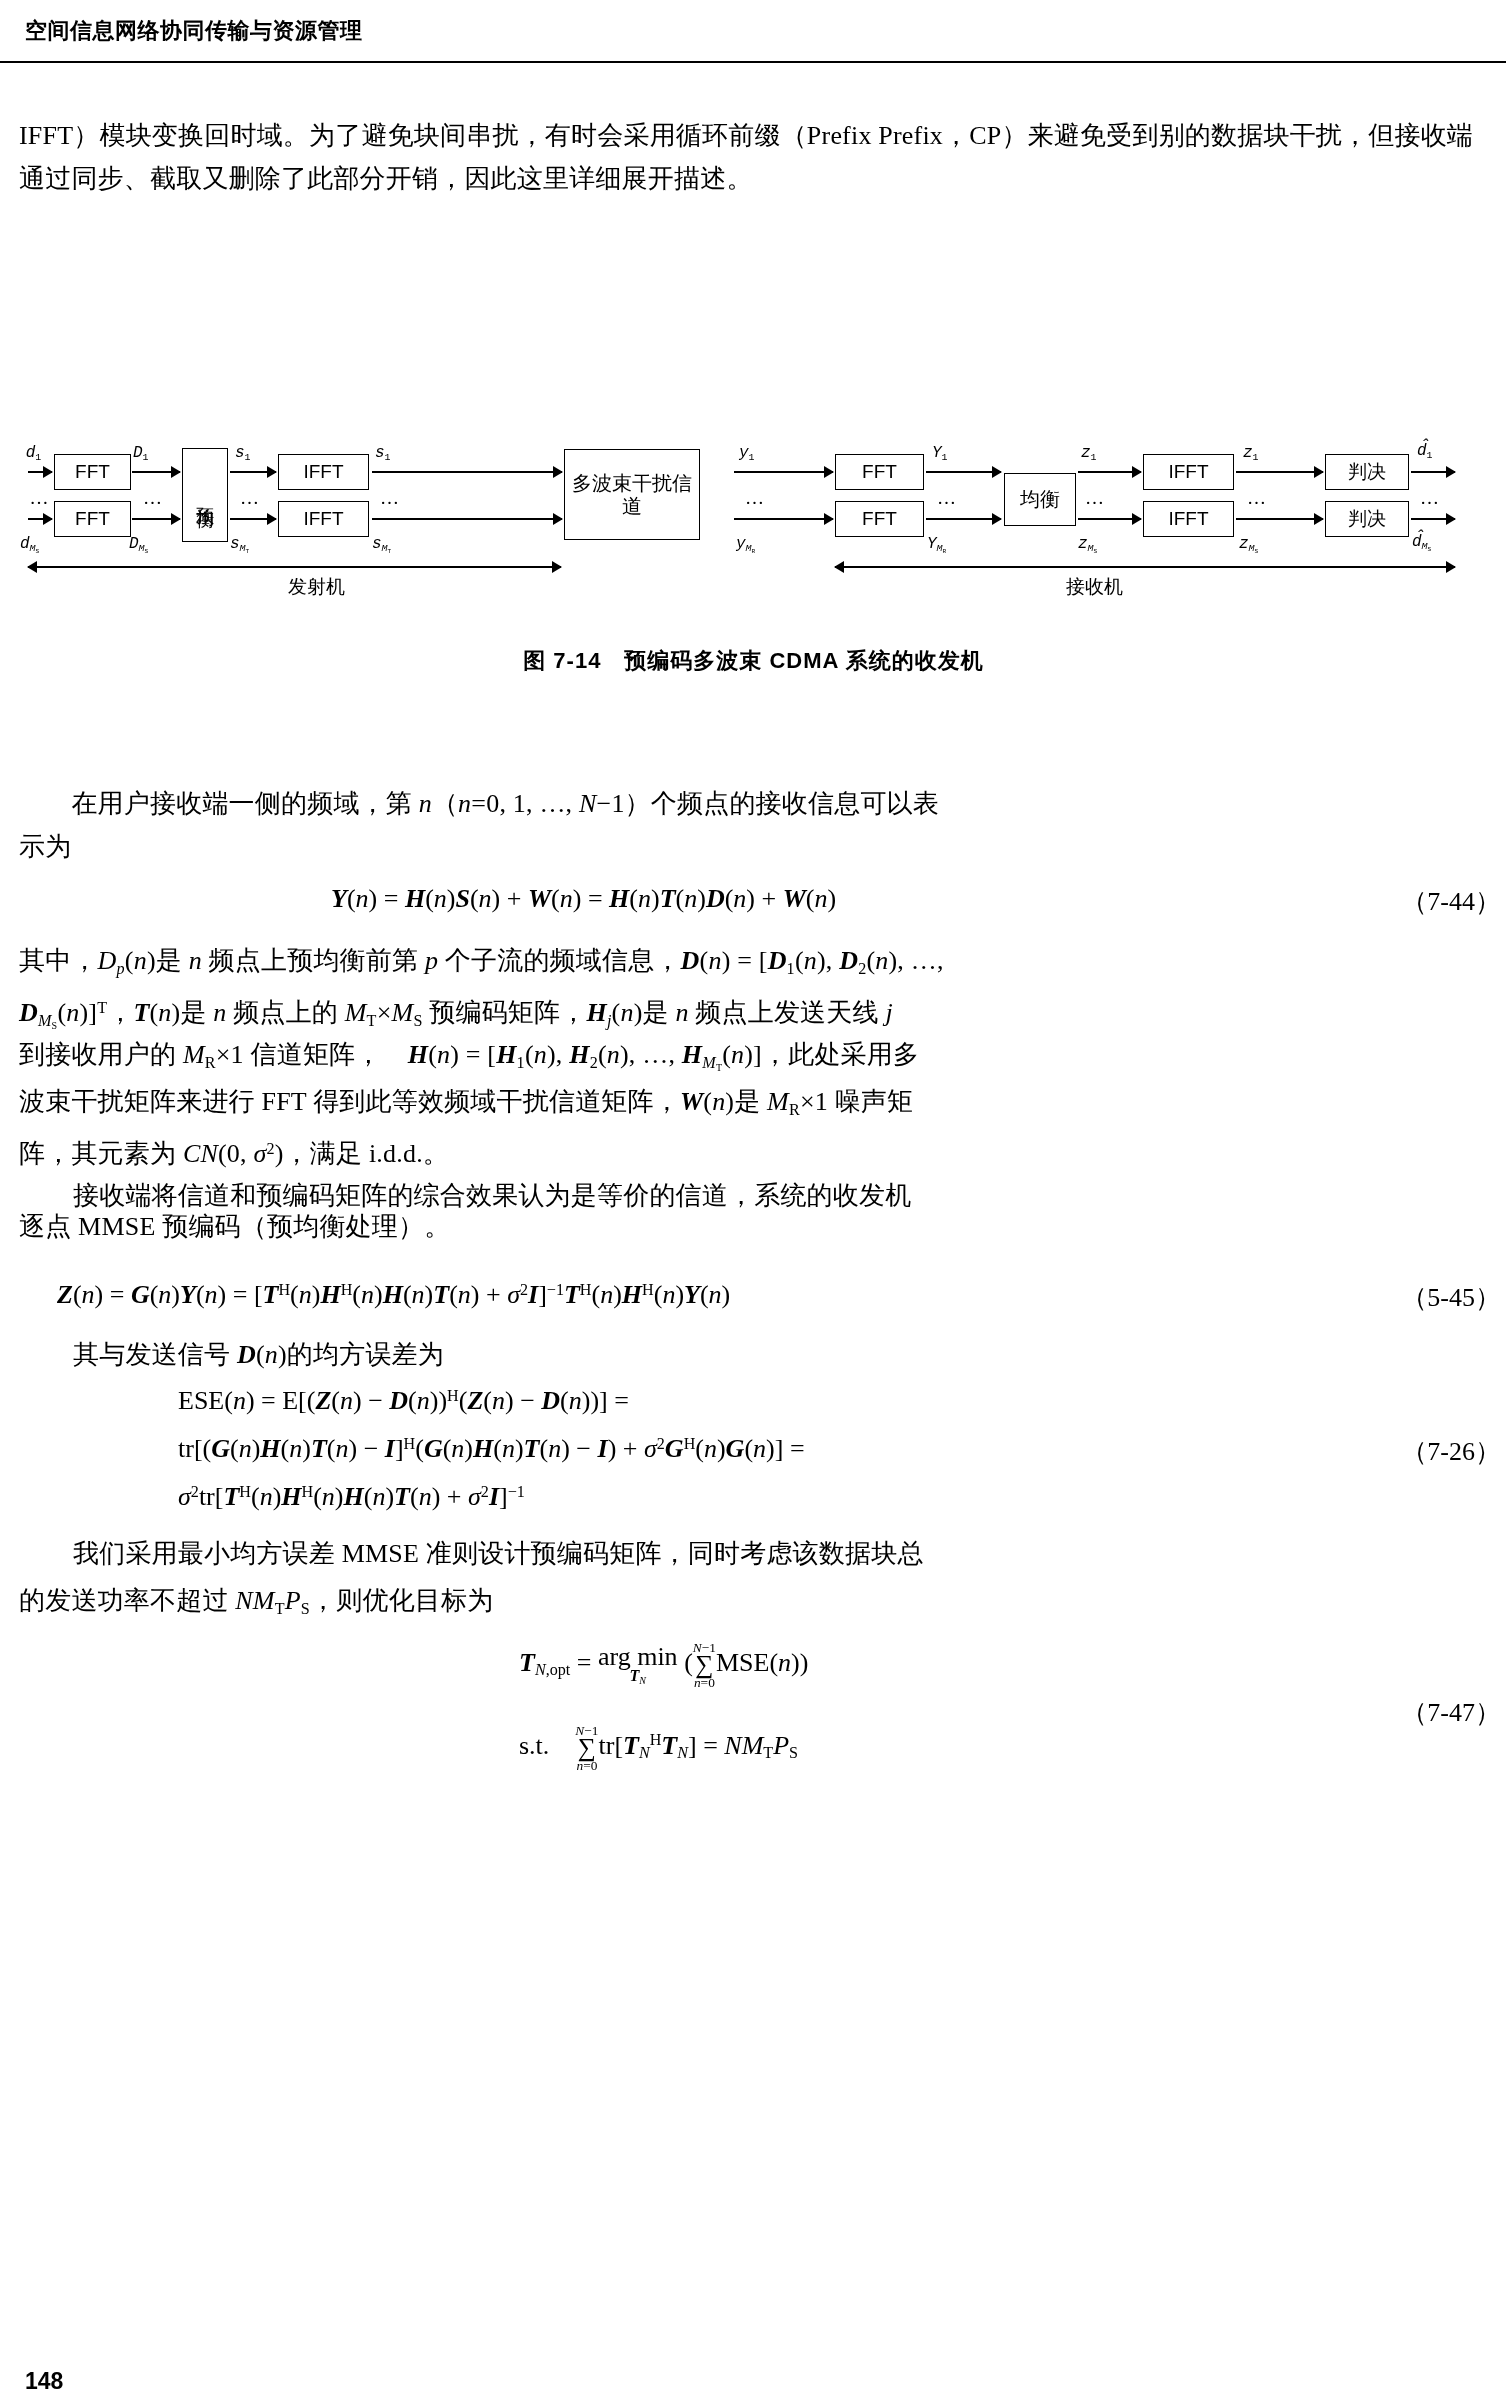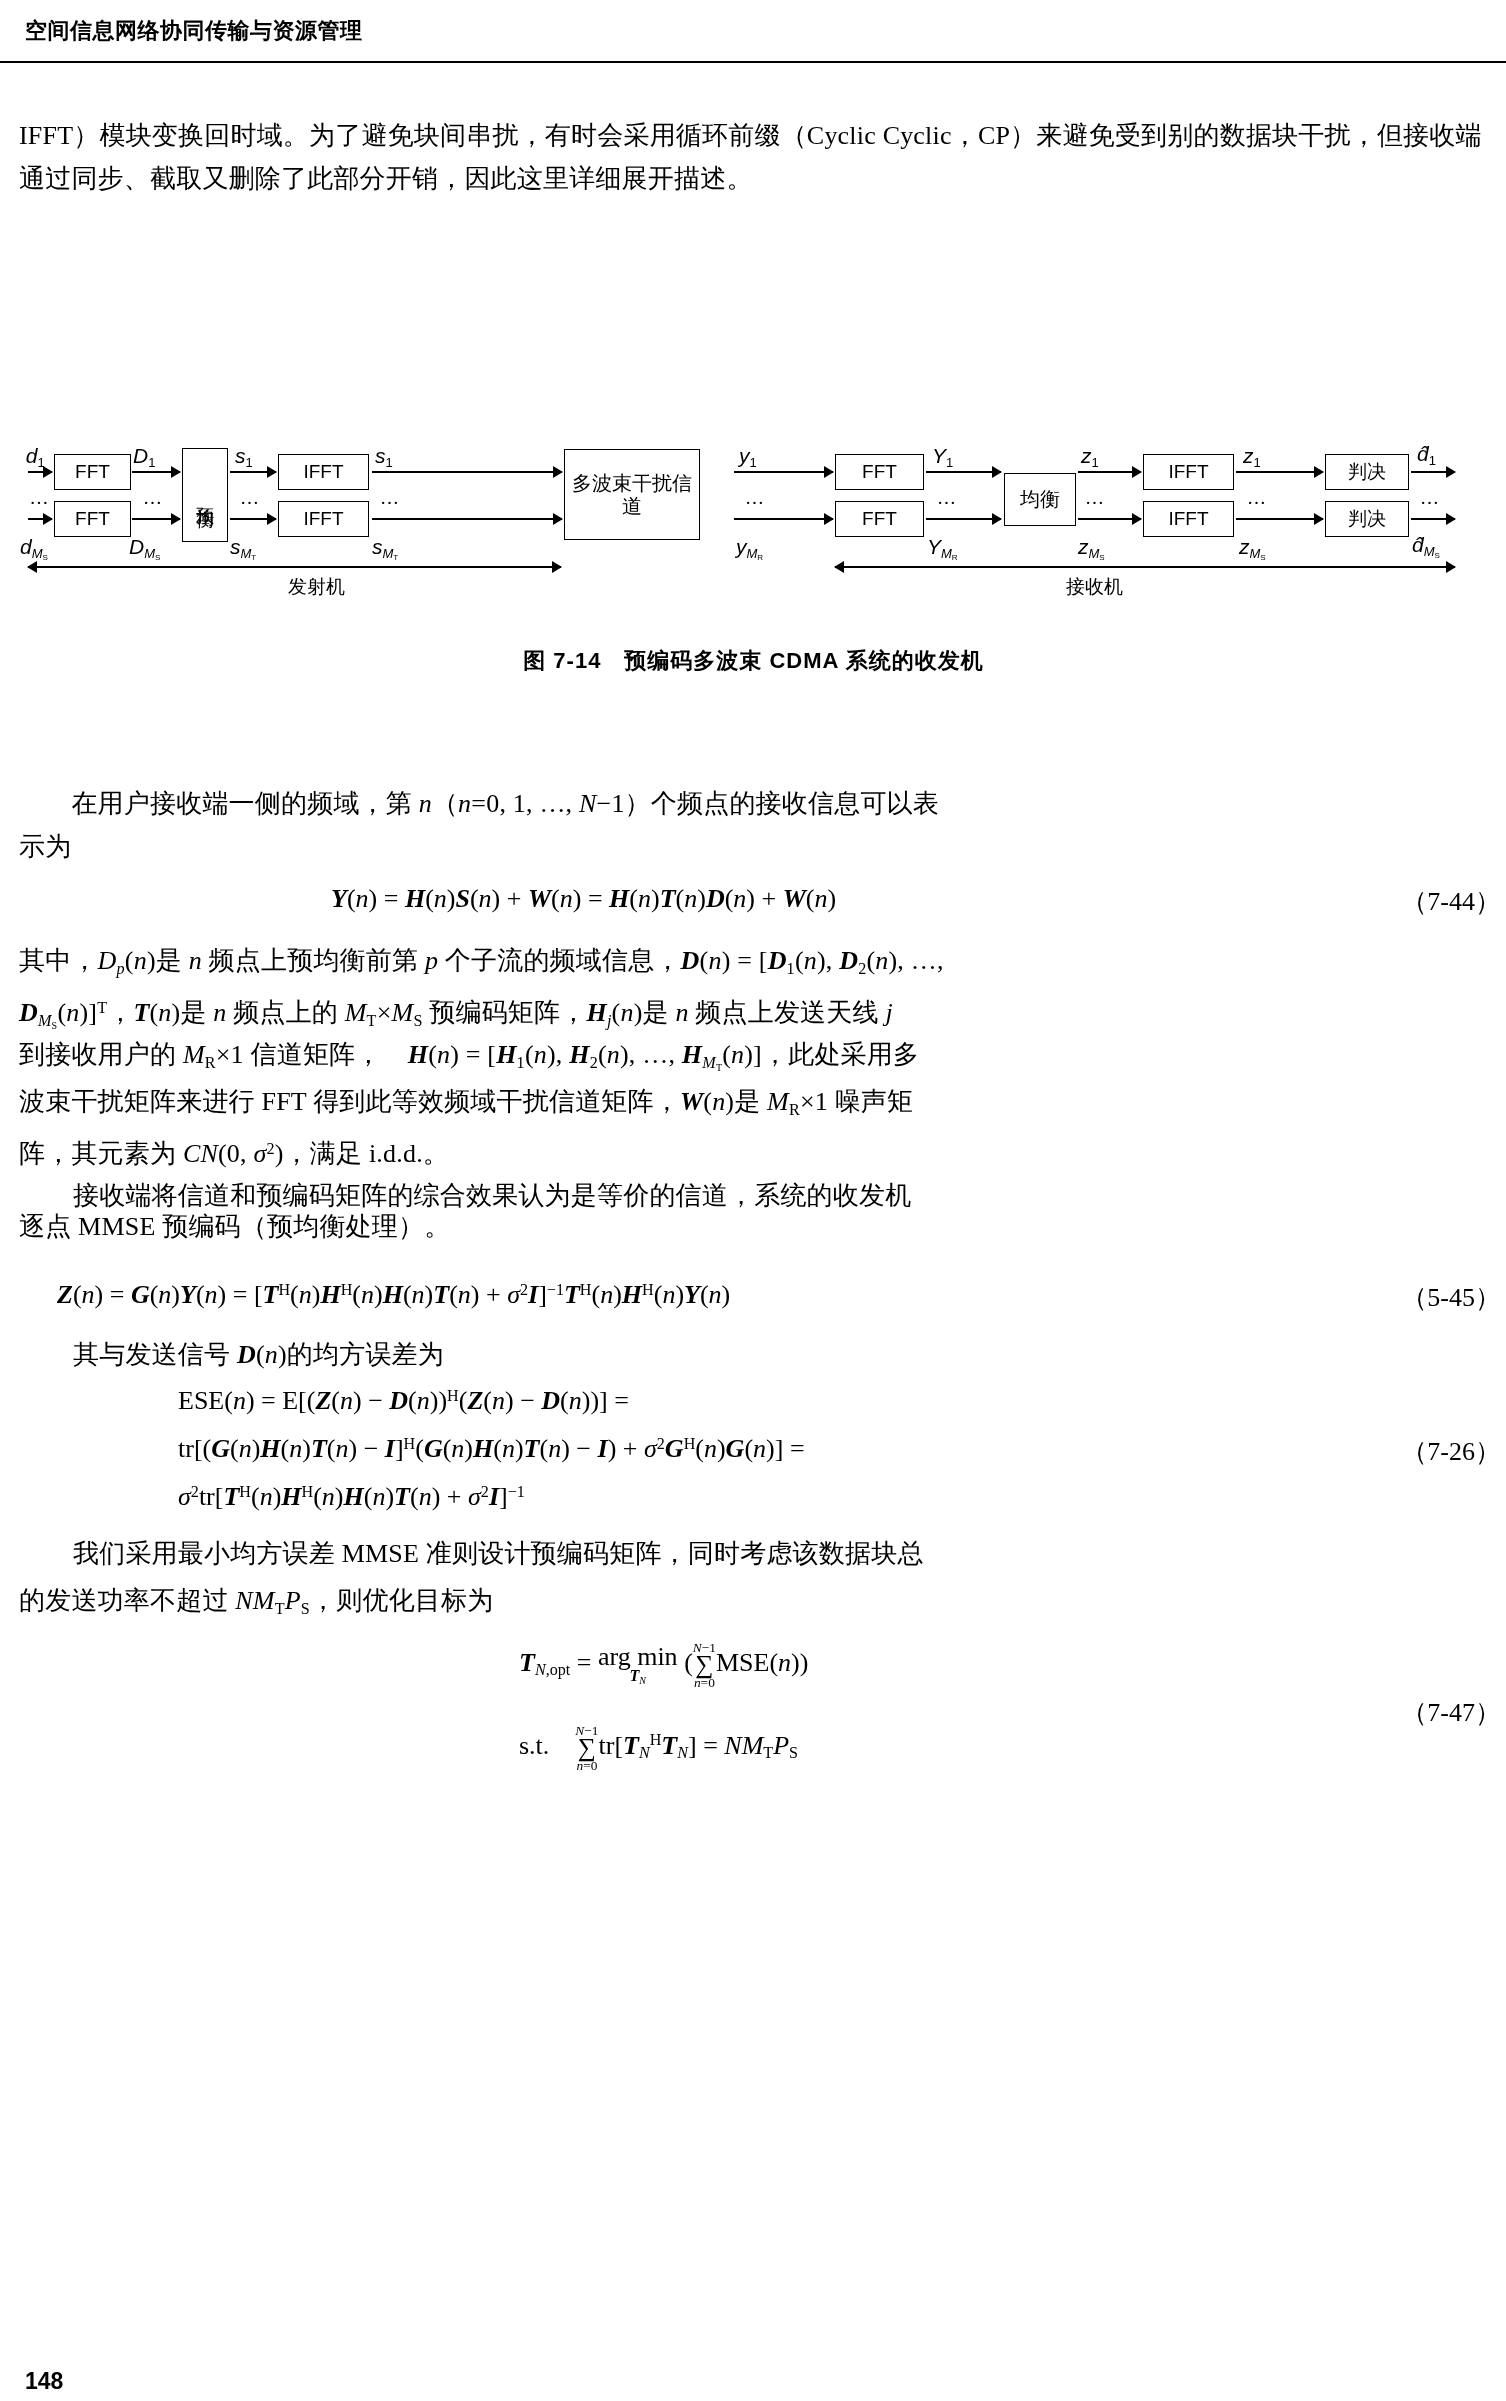--- a/index.html
+++ b/index.html
@@ -112,22 +112,22 @@
     content: "";
     position: absolute;
     left: -1px;
     top: -5.3px;
     border-right: 10.6px solid #000;
     border-top: 6.2px solid transparent;
     border-bottom: 6.2px solid transparent;
   }
   .lbl {
     position: absolute;
-    font-size: 21px;
-    font-family: Liberation Sans, sans-serif;
+    font-size: 16px;
+    font-family: Liberation Mono, monospace;
     white-space: nowrap;
   }
   .dots {
     position: absolute;
     font-size: 19px;
     letter-spacing: 1.4px;
     font-family: "Liberation Serif", serif;
   }
   .vlbl {
     position: absolute;
@@ -188,21 +188,21 @@
 </head>
 <body>
 
 <div class="page">
 
   <div class="header">
     <div class="header-title">空间信息网络协同传输与资源管理</div>
     <div class="header-rule"></div>
   </div>
 
-  <div class="body-text col" style="top: 114px;">IFFT）模块变换回时域。为了避免块间串扰，有时会采用循环前缀（Cyclic Cyclic，CP）来避免受到别的数据块干扰，但接收端通过同步、截取又删除了此部分开销，因此这里详细展开描述。</div>
+  <div class="body-text col" style="top: 114px;">IFFT）模块变换回时域。为了避免块间串扰，有时会采用循环前缀（Prefix Prefix，CP）来避免受到别的数据块干扰，但接收端通过同步、截取又删除了此部分开销，因此这里详细展开描述。</div>
 
   <div class="figure">
 
     <div class="blk" style="left:35px; top:19px; width:77px; height:36px;">FFT</div>
     <div class="blk" style="left:35px; top:66px; width:77px; height:36px;">FFT</div>
 
     <div class="blk" style="left:163px; top:13.4px; width:46px; height:94px; writing-mode:vertical-rl; letter-spacing:1.9px; font-size:18px;">预均衡</div>
 
     <div class="blk" style="left:259px; top:19px; width:91px; height:36px;">IFFT</div>
     <div class="blk" style="left:259px; top:66px; width:91px; height:36px;">IFFT</div>

